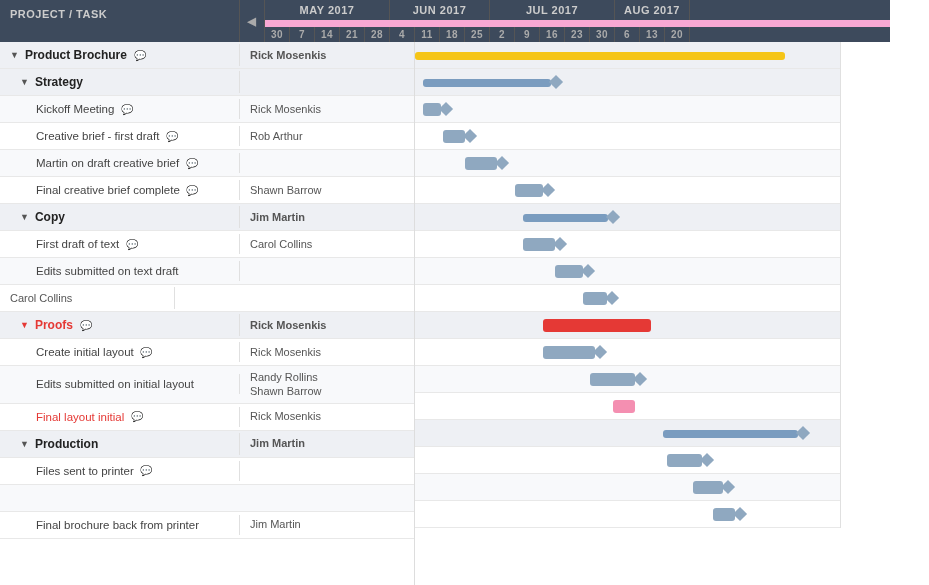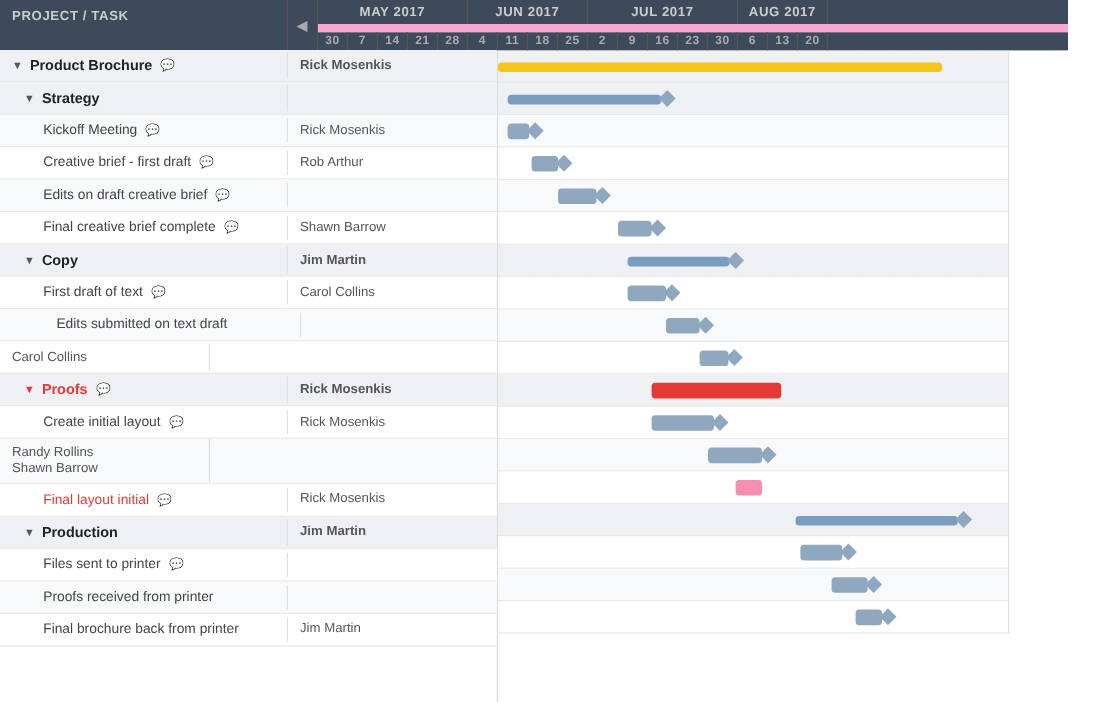--- a/index.html
+++ b/index.html
@@ -279,21 +279,21 @@
         </div>
         <div class="task-row" style="min-height: 27px;">
           <div class="task-name-cell indent-2">
             <span class="task-text">Creative brief - first draft</span>
             <span class="comment-icon" style="font-size: 10px;">💬</span>
           </div>
           <div class="task-responsible-cell">Rob Arthur</div>
         </div>
         <div class="task-row" style="min-height: 27px;">
           <div class="task-name-cell indent-2">
-            <span class="task-text">Edits on draft creative brief</span>
+            <span class="task-text">Martin on draft creative brief</span>
             <span class="comment-icon" style="font-size: 10px;">💬</span>
           </div>
         </div>
         <div class="task-row" style="min-height: 27px;">
           <div class="task-name-cell indent-2">
             <span class="task-text">Final creative brief complete</span>
             <span class="comment-icon" style="font-size: 10px;">💬</span>
           </div>
           <div class="task-responsible-cell">Shawn Barrow</div>
         </div>
@@ -304,21 +304,21 @@
           </div>
           <div class="task-responsible-cell">Jim Martin</div>
         </div>
         <div class="task-row" style="min-height: 27px;">
           <div class="task-name-cell indent-2">
             <span class="task-text">First draft of text</span>
             <span class="comment-icon" style="font-size: 10px;">💬</span>
           </div>
           <div class="task-responsible-cell">Carol Collins</div>
         </div>
-        <div class="task-row" style="min-height: 27px; padding-left: 11px;">
+        <div class="task-row" style="min-height: 27px;">
           <div class="task-name-cell indent-2">
             <span class="task-text">Edits submitted on text draft</span>
           </div>
           <div class="task-responsible-cell"></div>
         </div>
         <div class="task-row" style="min-height: 27px;">
           <div class="task-responsible-cell">Carol Collins</div>
         </div>
         <div class="task-row group-row" style="min-height: 27px;">
           <div class="task-name-cell indent-1">
@@ -329,20 +329,23 @@
           <div class="task-responsible-cell">Rick Mosenkis</div>
         </div>
         <div class="task-row" style="min-height: 27px;">
           <div class="task-name-cell indent-2">
             <span class="task-text">Create initial layout</span>
             <span class="comment-icon" style="font-size: 10px;">💬</span>
           </div>
           <div class="task-responsible-cell">Rick Mosenkis</div>
         </div>
         <div class="task-row" style="min-height: 27px;">
+          <div class="task-name-cell indent-2">
+            <span class="task-text">Edits submitted on initial layout</span>
+          </div>
           <div class="task-responsible-cell">Randy Rollins<br>Shawn Barrow</div>
         </div>
         <div class="task-row" style="min-height: 27px;">
           <div class="task-name-cell indent-2">
             <span class="task-text final-red">Final layout initial</span>
             <span class="comment-icon" style="font-size: 10px;">💬</span>
           </div>
           <div class="task-responsible-cell">Rick Mosenkis</div>
         </div>
         <div class="task-row group-row" style="min-height: 27px;">
@@ -352,23 +355,20 @@
           </div>
           <div class="task-responsible-cell">Jim Martin</div>
         </div>
         <div class="task-row" style="min-height: 27px;">
           <div class="task-name-cell indent-2">
             <span class="task-text">Files sent to printer</span>
             <span class="comment-icon orange" style="font-size: 10px;">💬</span>
           </div>
         </div>
         <div class="task-row" style="min-height: 27px;">
-          <div class="task-name-cell indent-2">
-            <span class="task-text">Proofs received from printer</span>
-          </div>
         </div>
         <div class="task-row" style="min-height: 27px;">
           <div class="task-name-cell indent-2">
             <span class="task-text">Final brochure back from printer</span>
           </div>
           <div class="task-responsible-cell">Jim Martin</div>
         </div>
       </div>
     <div class="gantt-chart">
       <div class="chart-rows" id="chart-rows" style="position:relative;">

